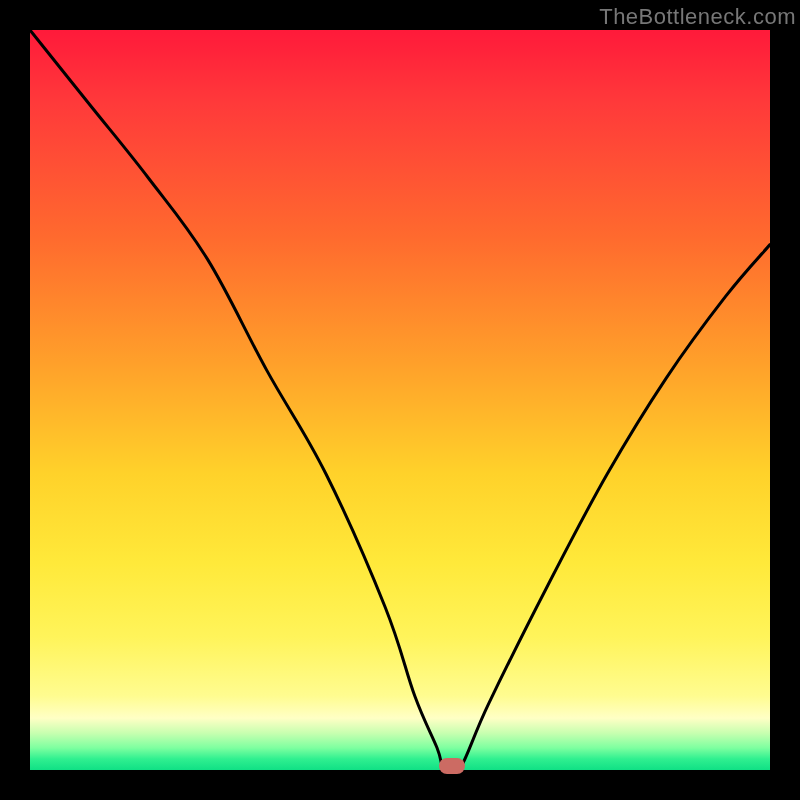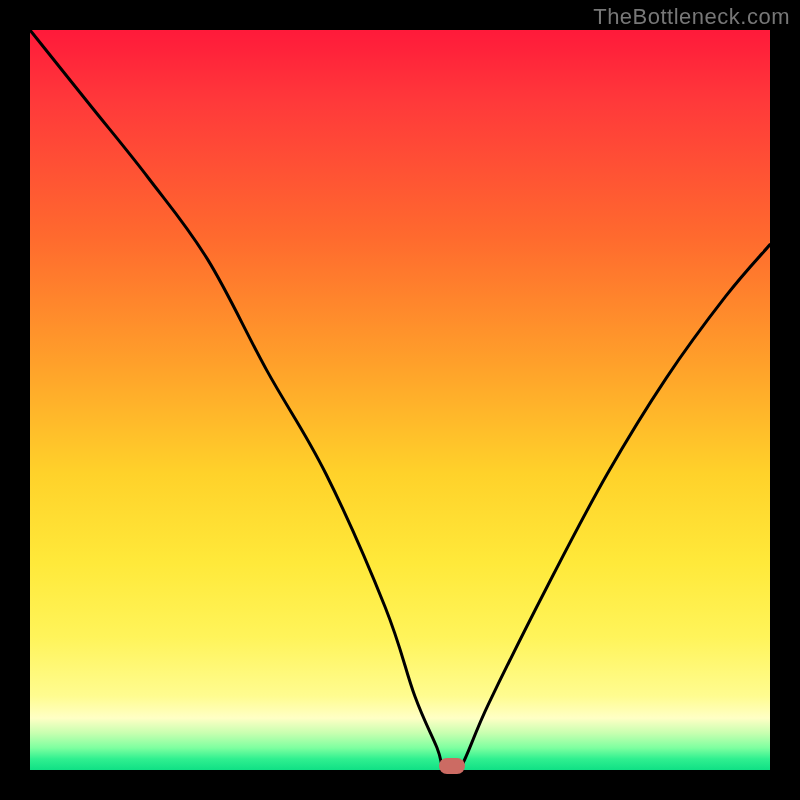--- a/index.html
+++ b/index.html
@@ -13,21 +13,21 @@
   }
   .frame {
     position: relative;
     width: 800px;
     height: 800px;
     background: #000;
   }
   .watermark {
     position: absolute;
     top: 4px;
-    right: 10px;
+    right: 4px;
     color: #777;
     font-size: 22px;
     font-weight: 500;
     letter-spacing: 0.5px;
     z-index: 5;
     user-select: none;
   }
   .plot-area {
     position: absolute;
     left: 30px;

